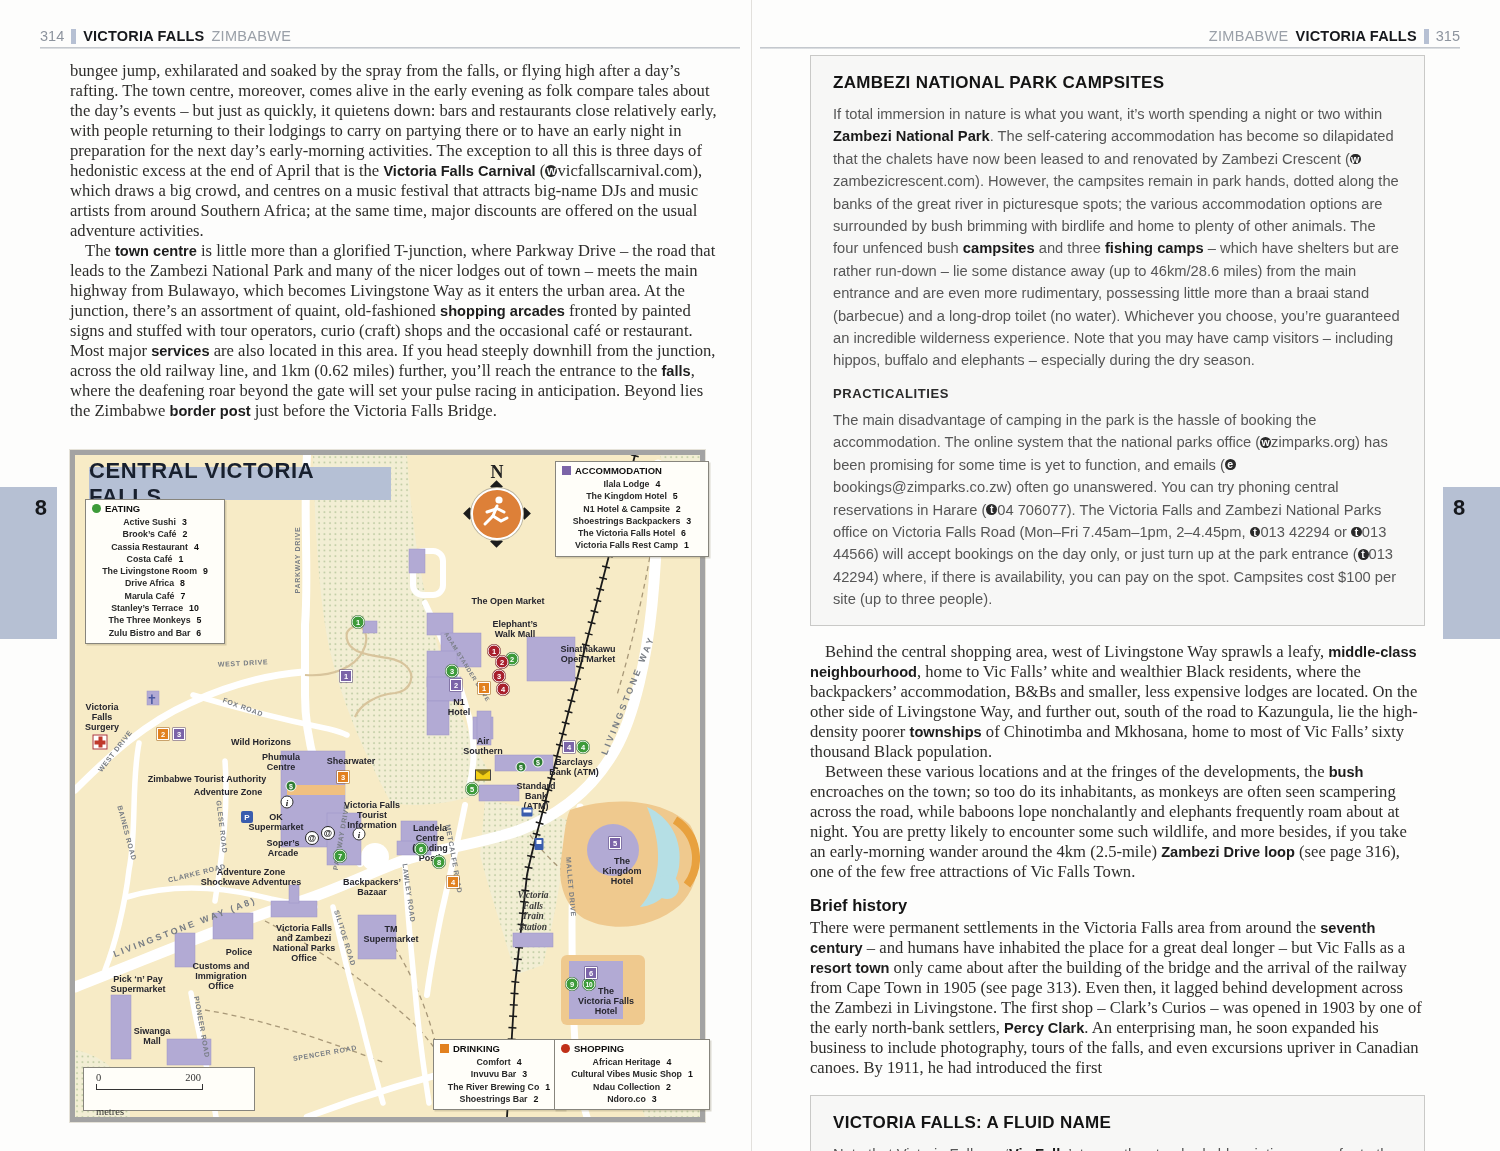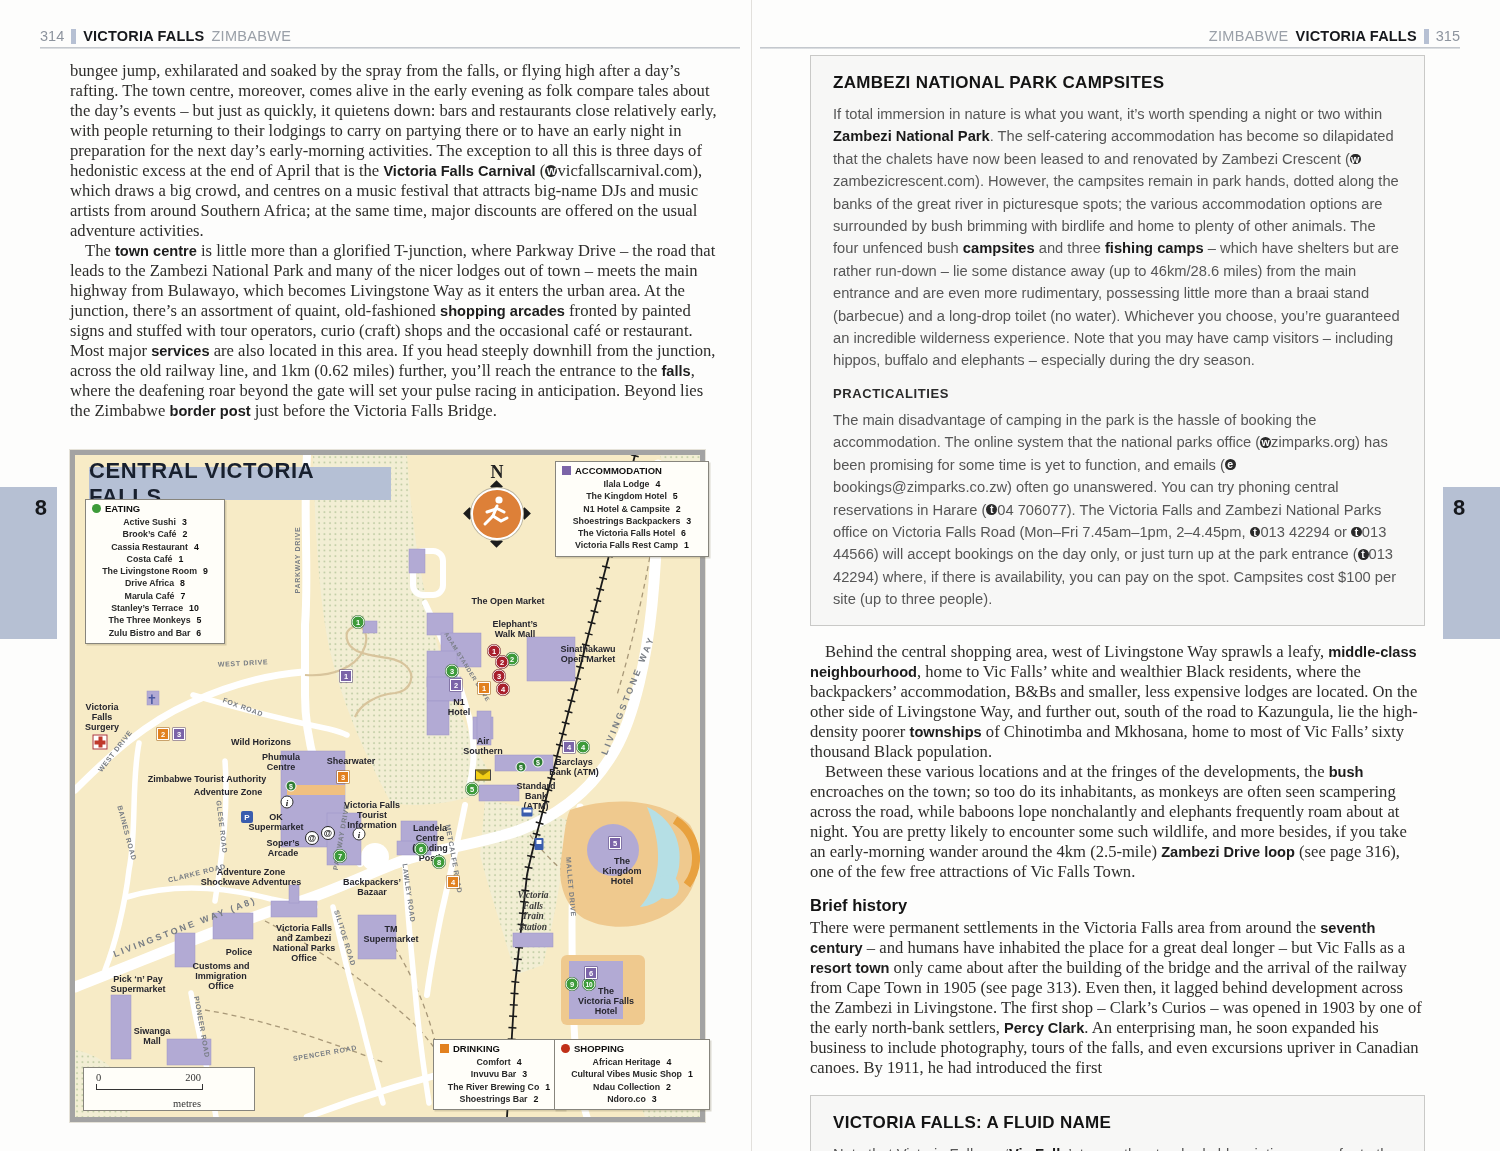--- a/index.html
+++ b/index.html
@@ -76,21 +76,21 @@
   .mk-cross::after{content:"";position:absolute;top:50%;left:1px;right:1px;height:4px;transform:translateY(-50%);background:#c0392b}
   .mk-church{background:none;color:#4a57a0;font:bold 13px "DejaVu Sans",sans-serif}
   .mk-fuel{width:9px;height:12px;background:#3a5dae;border-radius:1px}
   .mk-fuel::before{content:"";position:absolute;left:2px;top:2px;right:2px;height:4px;background:#fff}
   .mk-bus{width:11px;height:9px;background:#3a5dae;border-radius:1px}
   .mk-bus::before{content:"";position:absolute;left:1.5px;top:1.5px;right:1.5px;height:3px;background:#fff}
 
   .scalebox{position:absolute;left:8px;top:612px;width:172px;height:44px;background:#fffef9;border:1px solid #87857d;font:10.5px "Liberation Serif",serif;color:#333;box-sizing:border-box;padding:4px 12px 0}
   .sc-nums{display:flex;justify-content:space-between;width:72%;}
   .sc-bar{width:72%;height:5px;border-left:1px solid #333;border-right:1px solid #333;border-bottom:1px solid #333;margin-top:1px}
-  .sc-unit{width:72%;text-align:right;margin-top:8px}
+  .sc-unit{width:72%;text-align:left;margin-top:16px}
 </style>
 </head>
 <body>
 
 <div class="sheet">
   <div class="gutter"></div>
 
   <div class="hdr" style="left:40px">
     <span class="pgnum">314</span>
     <span class="bar"></span>

